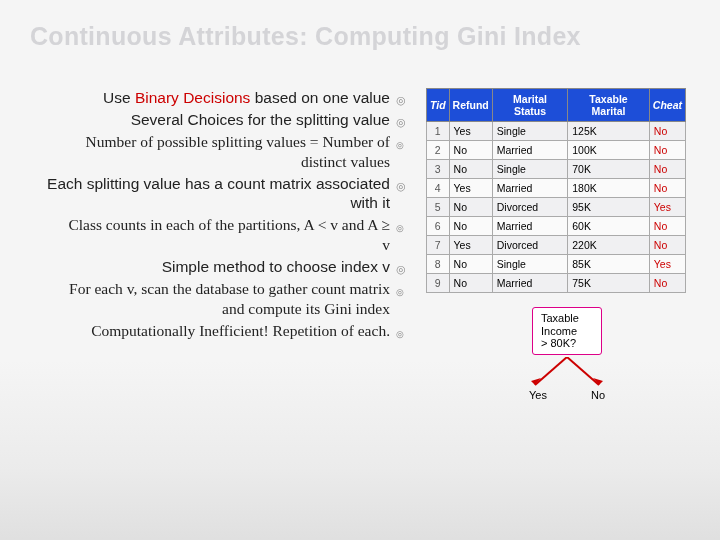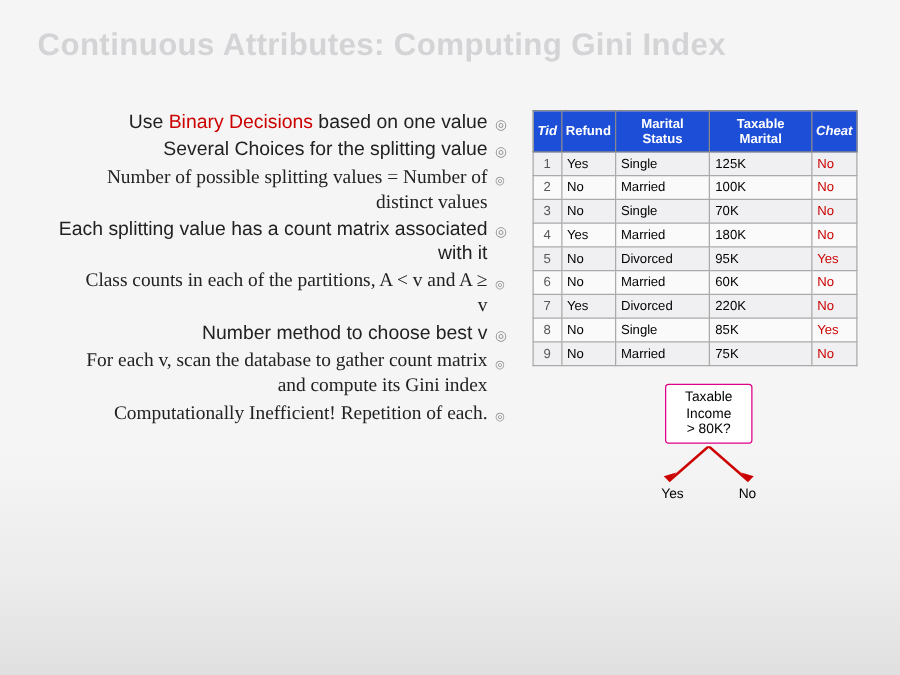--- a/index.html
+++ b/index.html
@@ -33,21 +33,21 @@
   .table-col { width: 290px; padding-left: 8px; }
   table { border-collapse: collapse; width: 260px; font-size: 10.5px; }
   th { background: #1d4ed8; color: #fff; font-weight: bold; padding: 4px 3px; border: 1px solid #888; font-style: italic; }
   th:nth-child(2), th:nth-child(3), th:nth-child(4) { font-style: normal; font-weight: bold; margin-left: 10px; }
   td { border: 1px solid #aaa; padding: 3px 4px; background: #f0f0f2; }
   tr.alt td { background: #fafafa; }
   .tid { text-align: center; color: #555; }
   .yes { color: #c00; font-weight: 500; }
   .no { color: #c00; font-weight: 500; }
   .decision-box {
-    margin: 14px auto 0 auto; width: 70px; text-align: center;
+    margin: 14px auto 0 auto; width: 70px; 
     border: 1px solid #d08; border-radius: 3px; padding: 4px 8px;
     font-size: 11px; background: #fff; line-height: 1.15;
   }
   .arrows { text-align: center; margin-top: 2px; }
   .arrows svg { display: block; margin: 0 auto; }
   .yn { display: flex; justify-content: center; gap: 44px; font-size: 11px; margin-top: -2px; }
 </style>
 </head>
 <body>
 
@@ -71,21 +71,21 @@
       </div>
       <div class="bullet-row">
         <div class="bullet-text">Each splitting value has a count matrix associated with it</div>
         <div class="bullet-icon"><span class="bullet-main">◎</span></div>
       </div>
       <div class="bullet-row sub">
         <div class="bullet-text">Class counts in each of the partitions, A &lt; v and A ≥ v</div>
         <div class="bullet-icon"><span class="bullet-sub">◎</span></div>
       </div>
       <div class="bullet-row">
-        <div class="bullet-text">Number method to choose best v</div>
+        <div class="bullet-text">Simple method to choose index v</div>
         <div class="bullet-icon"><span class="bullet-main">◎</span></div>
       </div>
       <div class="bullet-row sub">
         <div class="bullet-text">For each v, scan the database to gather count matrix and compute its Gini index</div>
         <div class="bullet-icon"><span class="bullet-sub">◎</span></div>
       </div>
       <div class="bullet-row sub">
         <div class="bullet-text">Computationally Inefficient! Repetition of each.</div>
         <div class="bullet-icon"><span class="bullet-sub">◎</span></div>
       </div>

